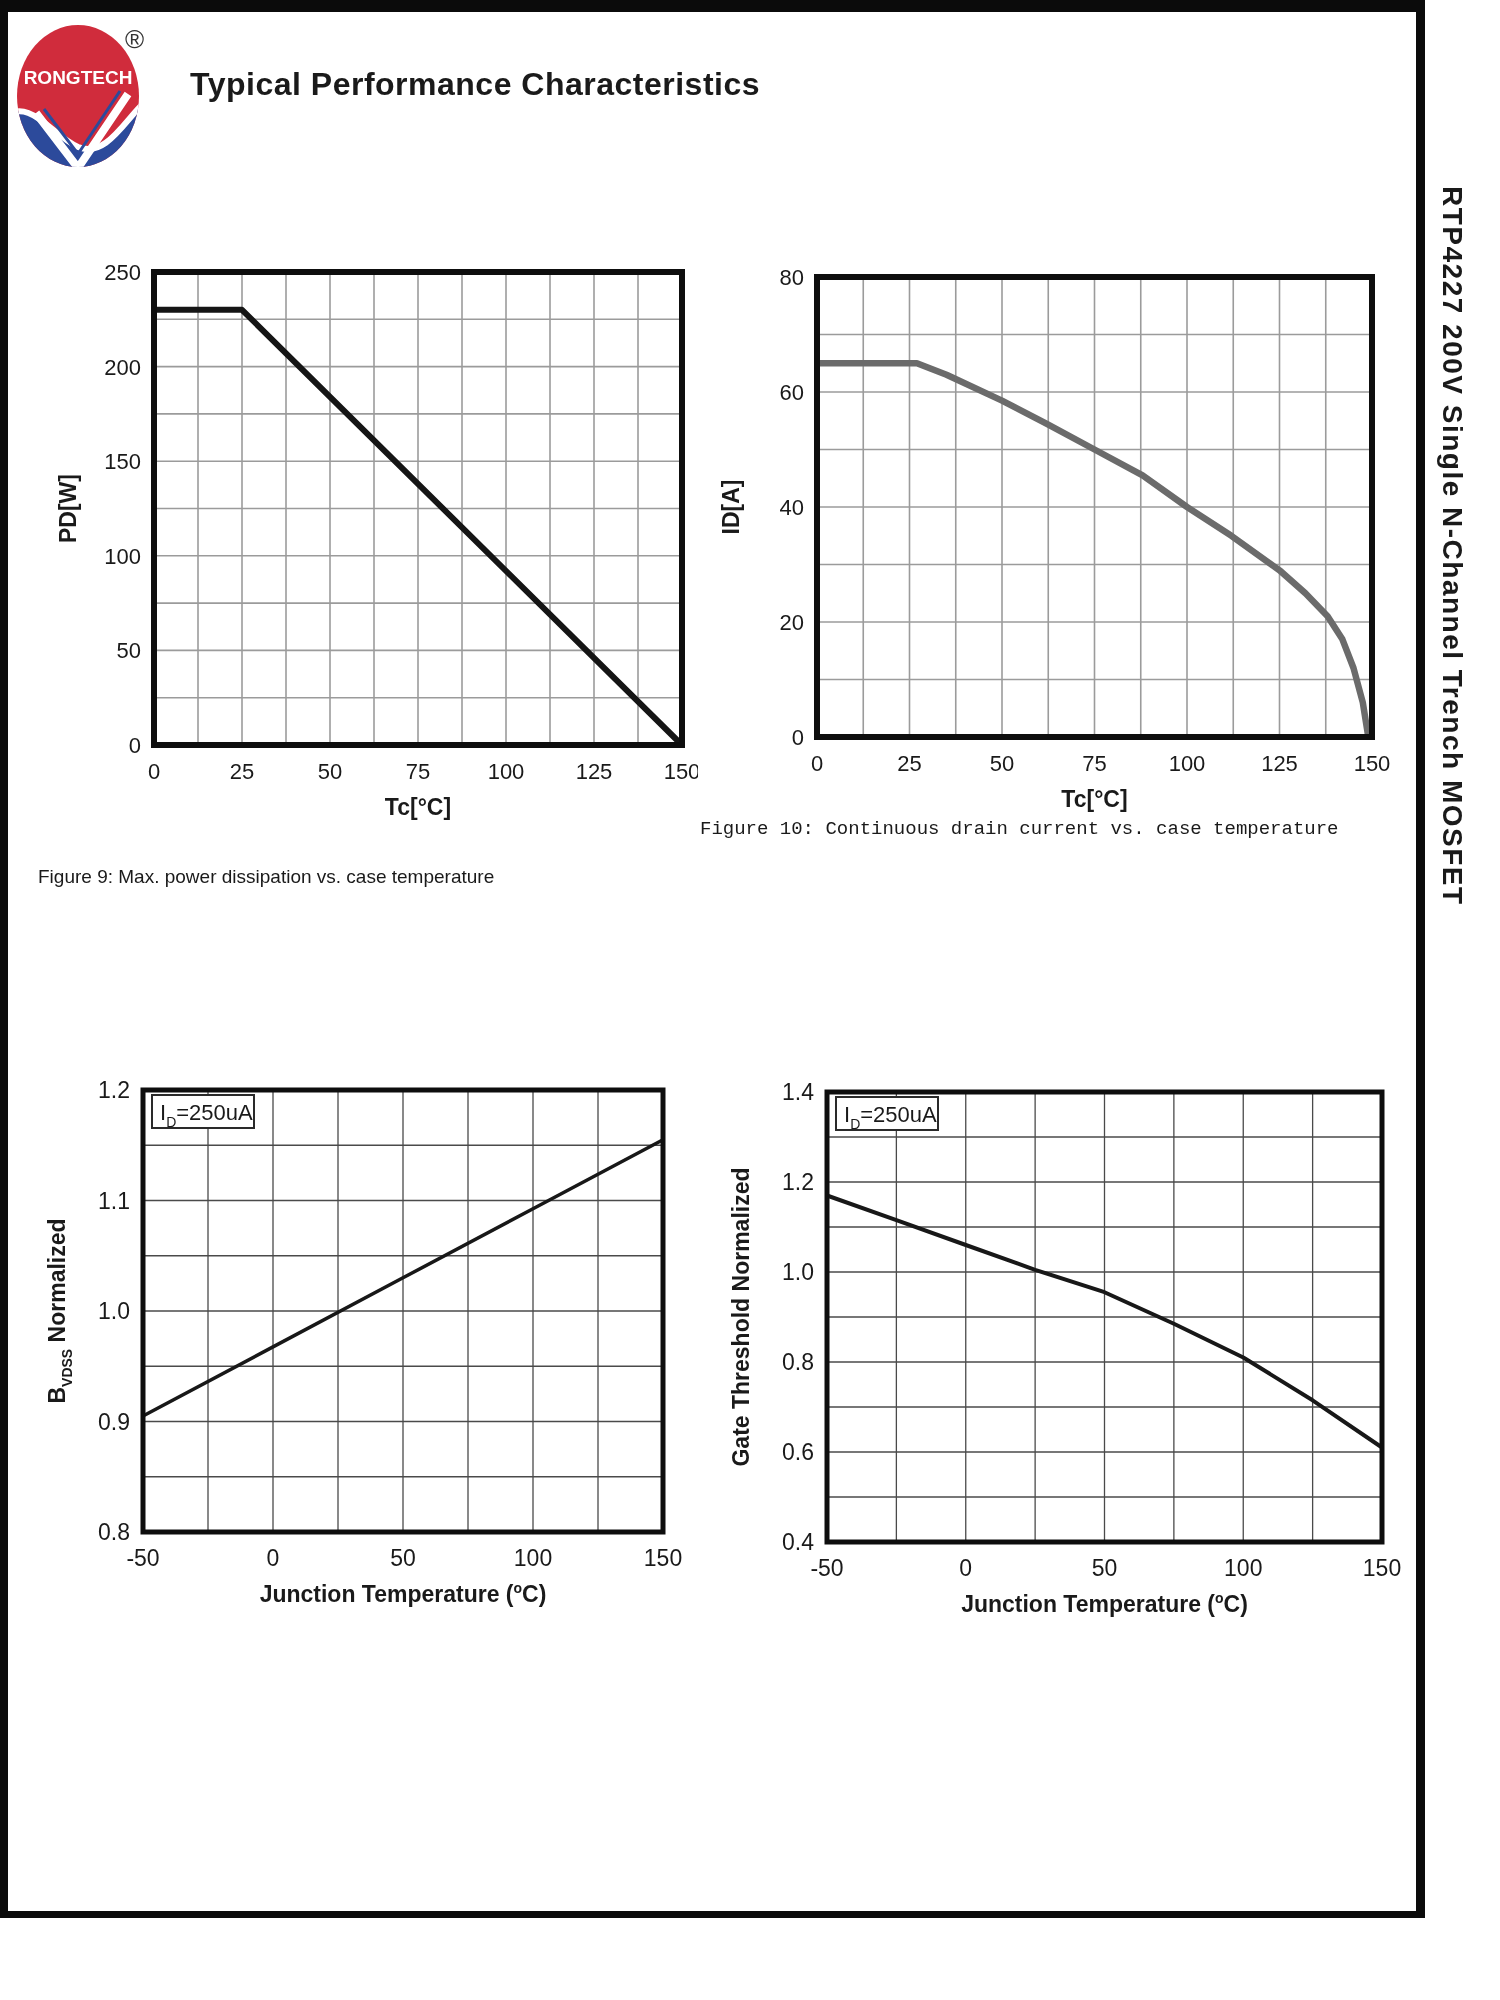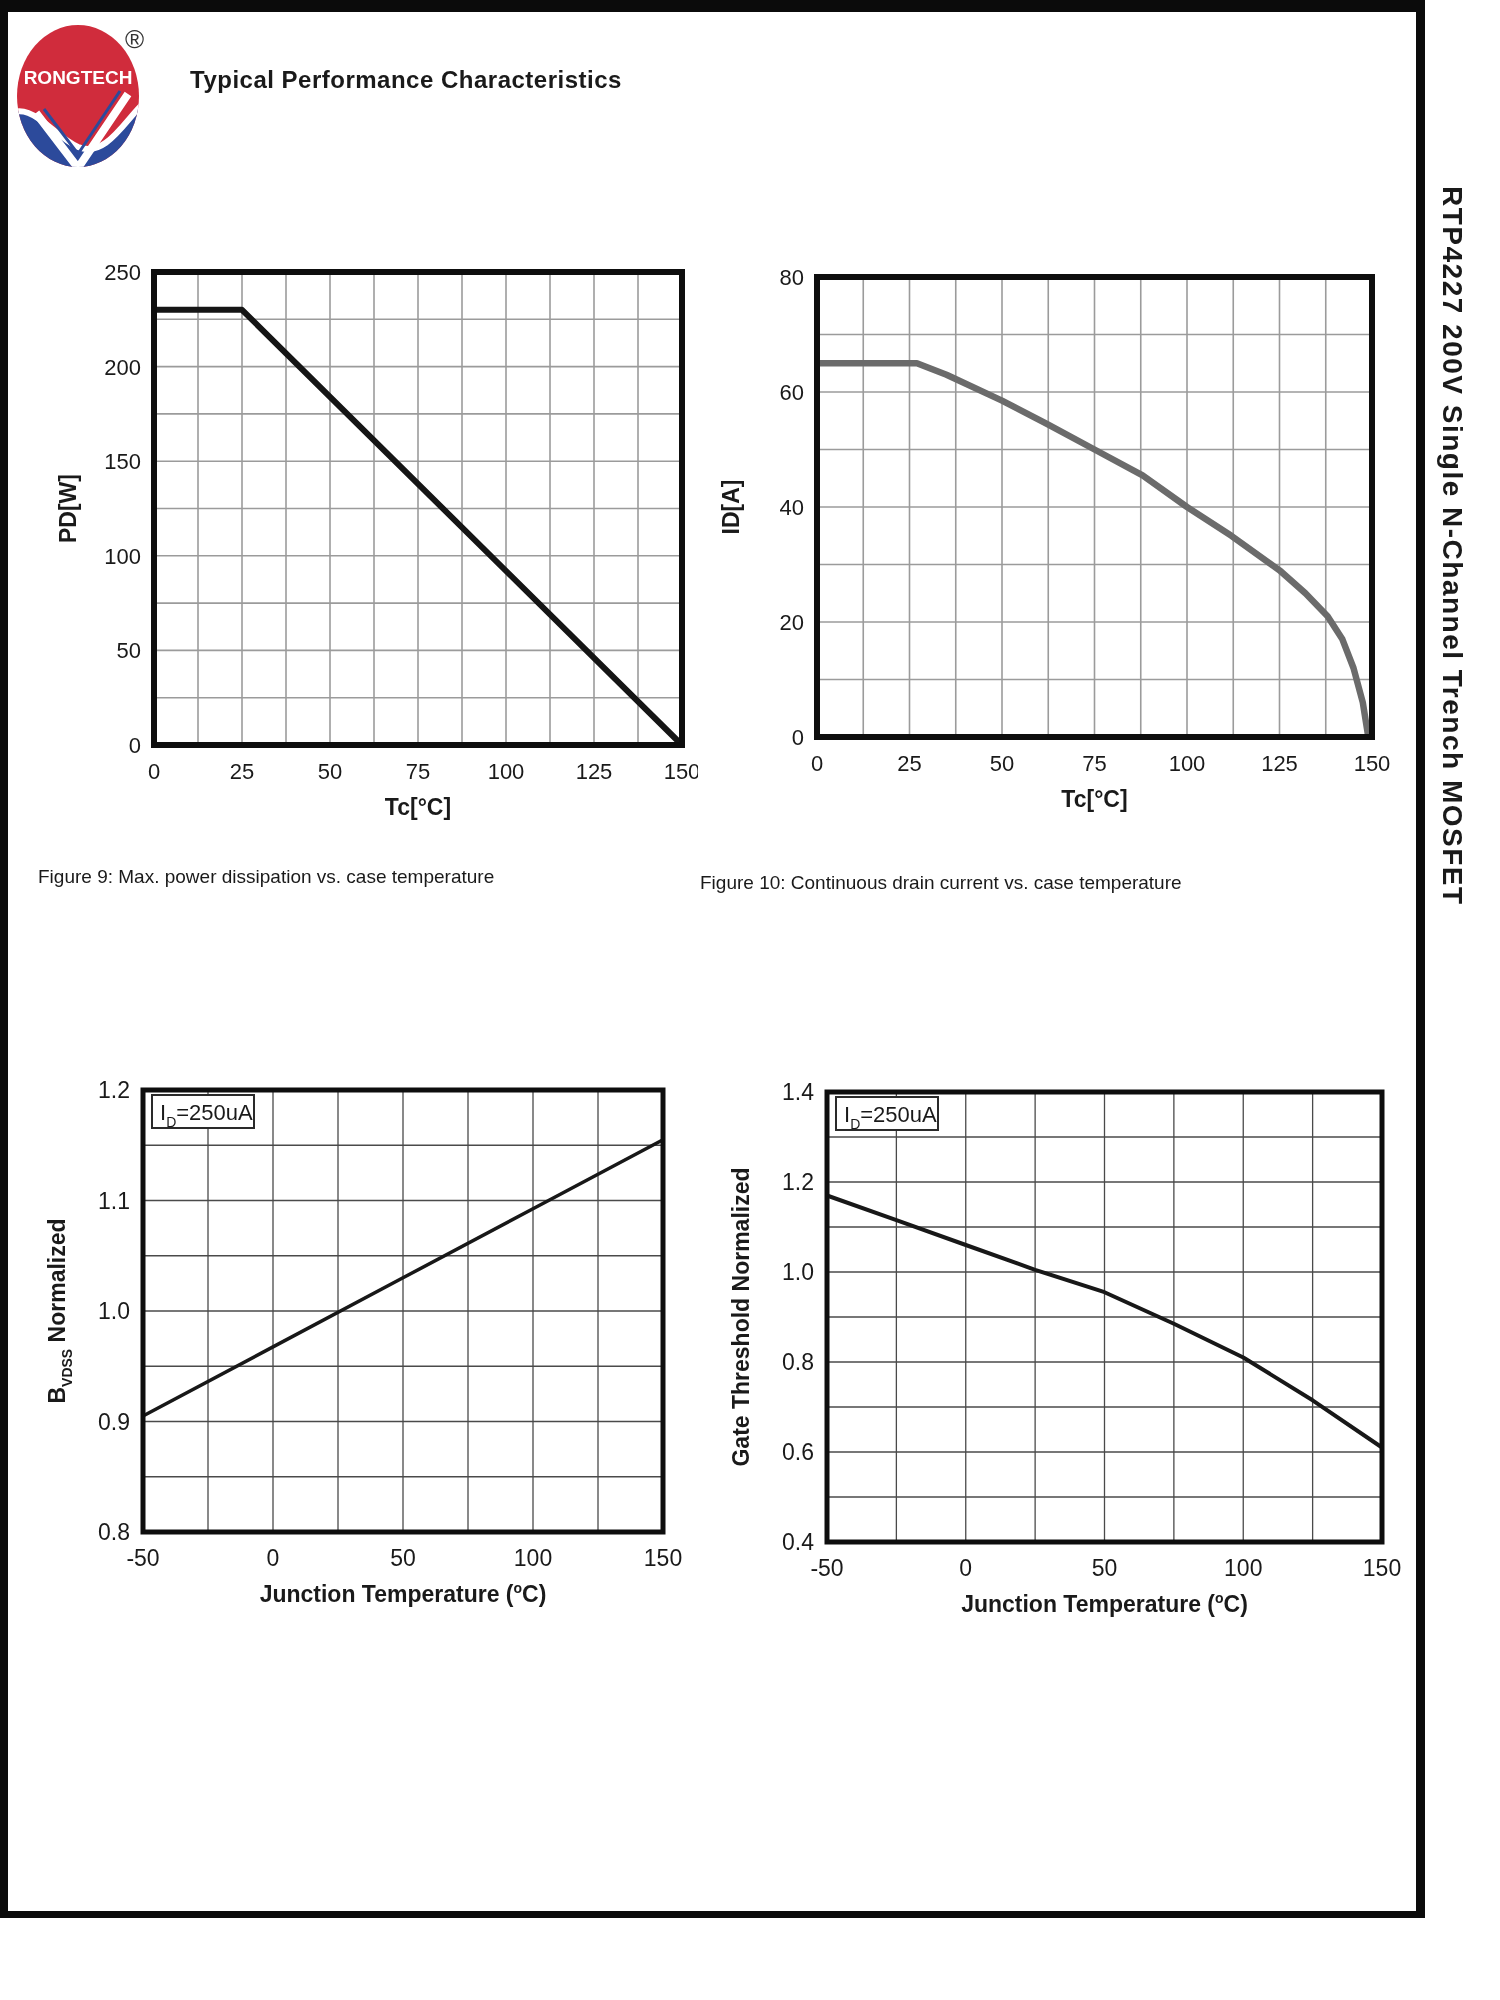--- a/index.html
+++ b/index.html
@@ -3,27 +3,27 @@
 <meta charset="utf-8">
 <style>
   html,body{margin:0;padding:0;background:#ffffff;}
   #page{position:relative;width:1500px;height:2000px;background:#ffffff;overflow:hidden;
         font-family:"Liberation Sans", sans-serif;color:#1a1a1a;}
   .bar{position:absolute;background:#0b0b0b;}
   #frame-top{left:0;top:0;width:1425px;height:12px;}
   #frame-left{left:0;top:0;width:8px;height:1918px;}
   #frame-right{left:1416px;top:0;width:9px;height:1918px;}
   #frame-bottom{left:0;top:1911px;width:1425px;height:7px;}
-  #page-title{position:absolute;left:190px;top:66px;font-size:24px;font-weight:bold;
+  #page-title{position:absolute;left:190px;top:66px;font-size:32px;font-weight:bold;
               letter-spacing:0.5px;white-space:nowrap;}
   #side-text{position:absolute;left:1436px;top:186px;writing-mode:vertical-rl;
              font-size:28px;font-weight:bold;letter-spacing:1.5px;white-space:nowrap;}
   .caption{position:absolute;font-size:19px;white-space:nowrap;}
   #cap9 {left:38px; top:866px; width:660px;}
-  #cap10{left:700px;top:872px; width:700px;}
+  #cap10{left:700px;top:818px; width:700px;font-family:Liberation Mono, monospace;}
   #cap11{left:28px; top:1660px;width:660px;}
   #cap12{left:706px;top:1660px;width:700px;}
   svg.chart{position:absolute;}
   #chart9 {left:38px; top:248px;}
   #chart10{left:700px;top:250px;}
   #chart11{left:28px; top:1062px;}
   #chart12{left:706px;top:1062px;}
   #logo{position:absolute;left:12px;top:16px;}
 </style>
 </head>

